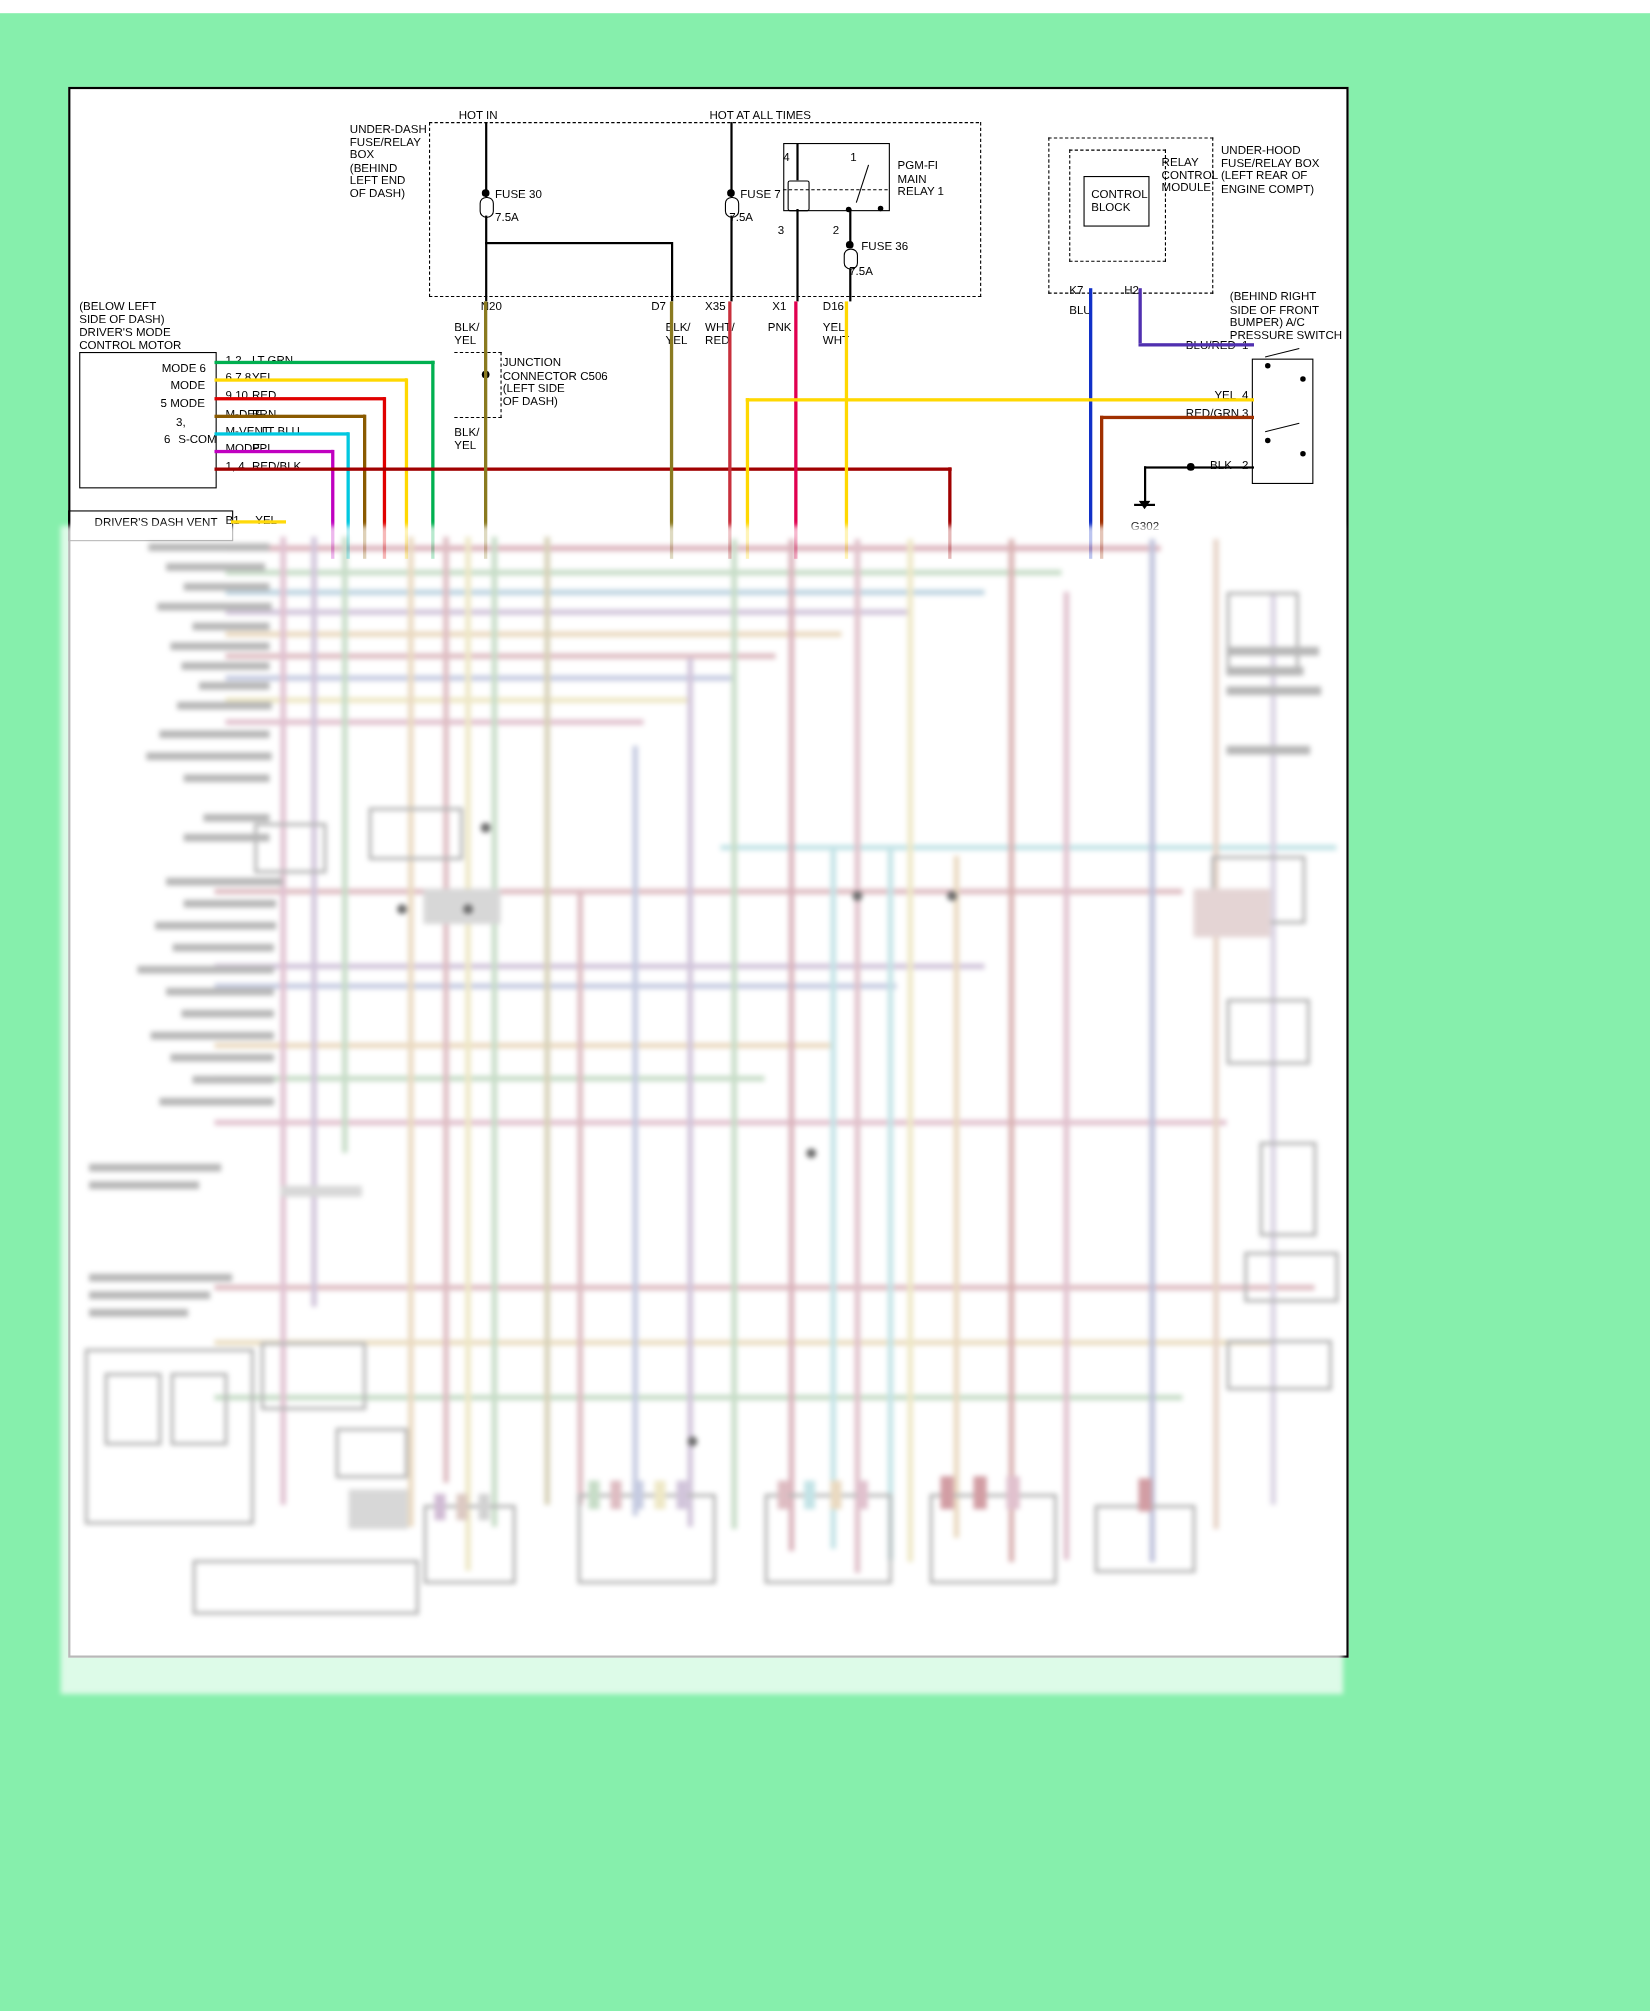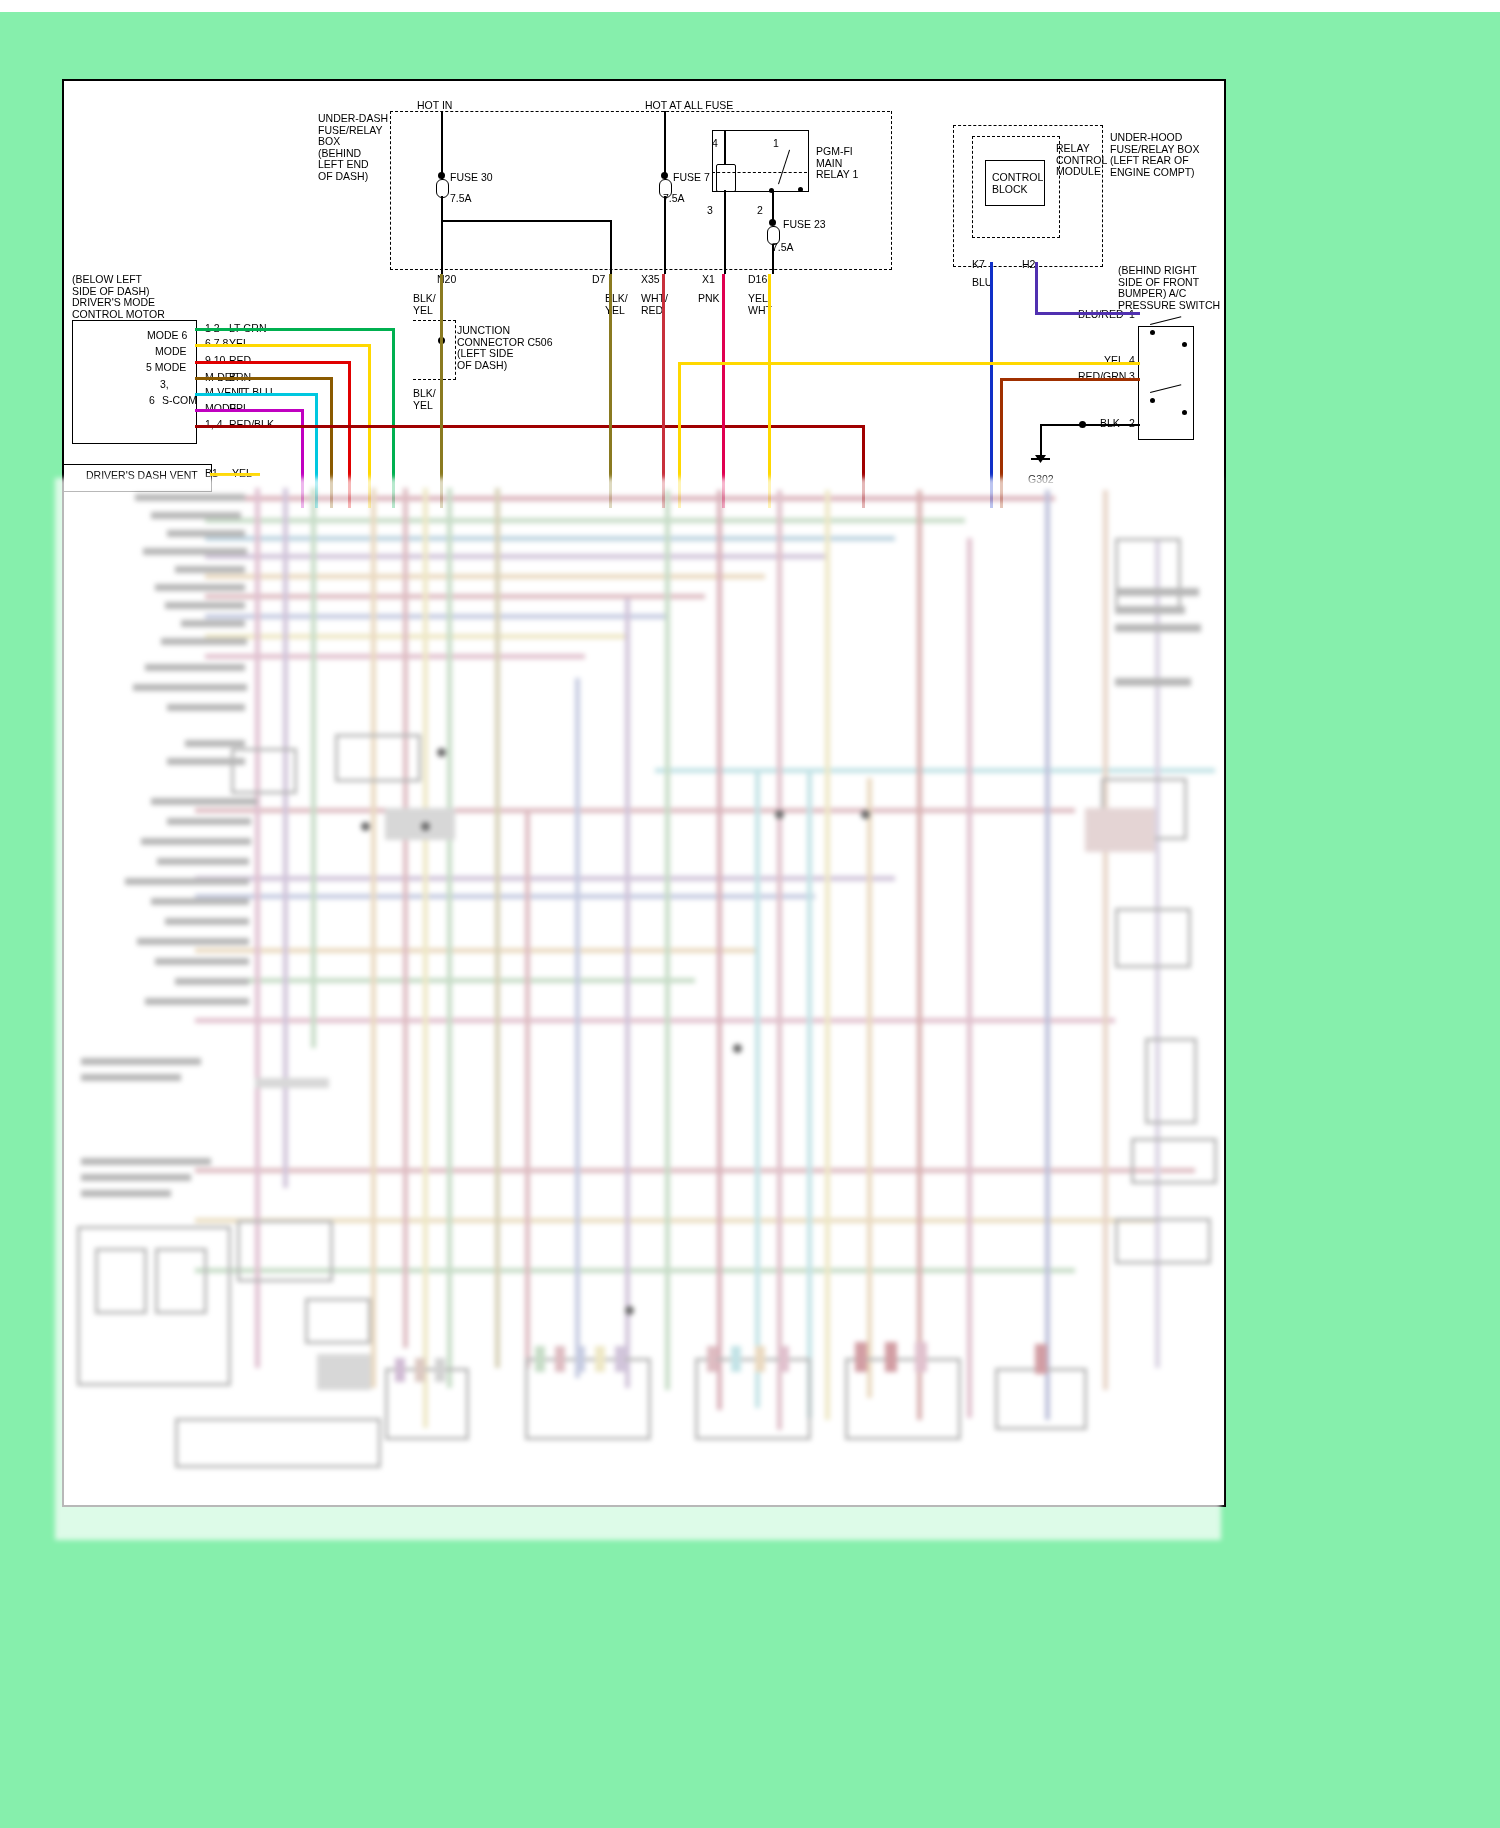--- a/index.html
+++ b/index.html
@@ -29,21 +29,21 @@
   #blur .b{position:absolute;}
 </style>
 </head>
 <body>
 
 <div id="sheet">
 
   <div class="frame"></div>
 
   <div class="txt" style="left:417px;top:88px;">HOT IN</div>
-  <div class="txt" style="left:645px;top:88px;">HOT AT ALL FUSE</div>
+  <div class="txt" style="left:645px;top:88px;">HOT AT ALL TIMES</div>
 
   <div style="position:absolute;left:390px;top:99px;width:500px;border-top:1.4px dashed #000;"></div>
 
   <div class="dashbox" style="left:390px;top:99px;width:500px;height:158px;border-top:none;"></div>
   <div class="txt" style="left:318px;top:101px;">UNDER-DASH
 FUSE/RELAY
 BOX
 (BEHIND
 LEFT END
 OF DASH)</div>
@@ -78,21 +78,21 @@
   <div style="position:absolute;left:712px;top:160px;width:95px;border-top:1.3px dashed #000;"></div>
   <div style="position:absolute;left:778px;top:136px;width:24px;height:36px;border-left:1.4px solid #000;transform:rotate(18deg);transform-origin:bottom left;"></div>
   <div class="dot sm" style="left:769px;top:176px;"></div>
   <div class="dot sm" style="left:798px;top:175px;"></div>
   <div class="wire v" style="left:724px;top:118px;height:34px;"></div>
   <div class="wire v" style="left:724px;top:178px;height:84px;"></div>
   <div class="wire v" style="left:772px;top:178px;height:32px;"></div>
 
   <div class="dot" style="left:769px;top:207px;"></div>
   <div class="fuse" style="left:767px;top:214px;"></div>
-  <div class="txt" style="left:783px;top:207px;">FUSE 23</div>
+  <div class="txt" style="left:783px;top:207px;">FUSE 36</div>
   <div class="txt" style="left:772px;top:230px;">7.5A</div>
   <div class="wire v" style="left:772px;top:232px;height:30px;"></div>
 
   <div class="dashbox" style="left:953px;top:113px;width:148px;height:140px;"></div>
   <div class="dashbox" style="left:972px;top:124px;width:86px;height:100px;"></div>
   <div class="solidbox" style="left:985px;top:148px;width:58px;height:44px;"></div>
   <div class="txt" style="left:992px;top:160px;">CONTROL
 BLOCK</div>
   <div class="txt" style="left:1056px;top:131px;">RELAY
 CONTROL

